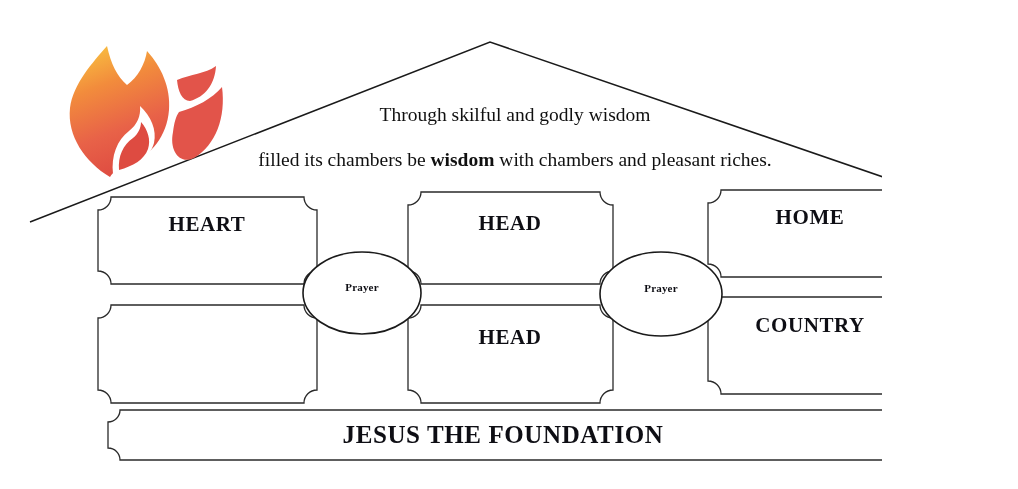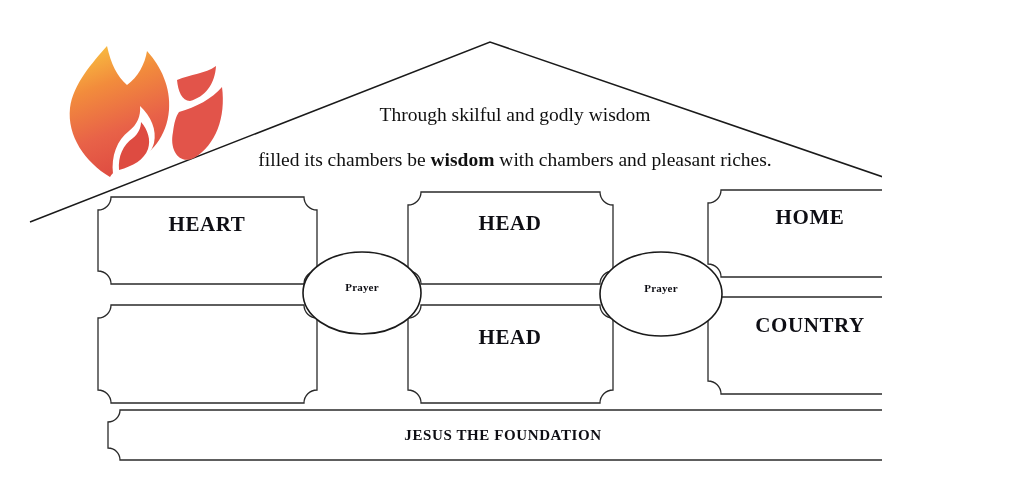--- a/index.html
+++ b/index.html
@@ -15,21 +15,21 @@
   .lbl{
     position:absolute;
     transform:translate(-50%,-50%);
     font-weight:bold;
     font-size:21px;
     letter-spacing:0.6px;
     white-space:nowrap;
     color:#0e0e14;
   }
   .lbl.prayer{font-size:11px;letter-spacing:0.2px;text-align:right;}
-  .lbl.foundation{font-size:15px;letter-spacing:0.6px;}
+  .lbl.foundation{font-size:25px;letter-spacing:0.6px;}
   .wisdom{
     position:absolute;
     left:228px;top:104px;width:574px;
     text-align:center;
     font-size:19.5px;
     line-height:22.4px;
     color:#101010;
   }
   .wisdom b{font-weight:bold;}
 </style>

